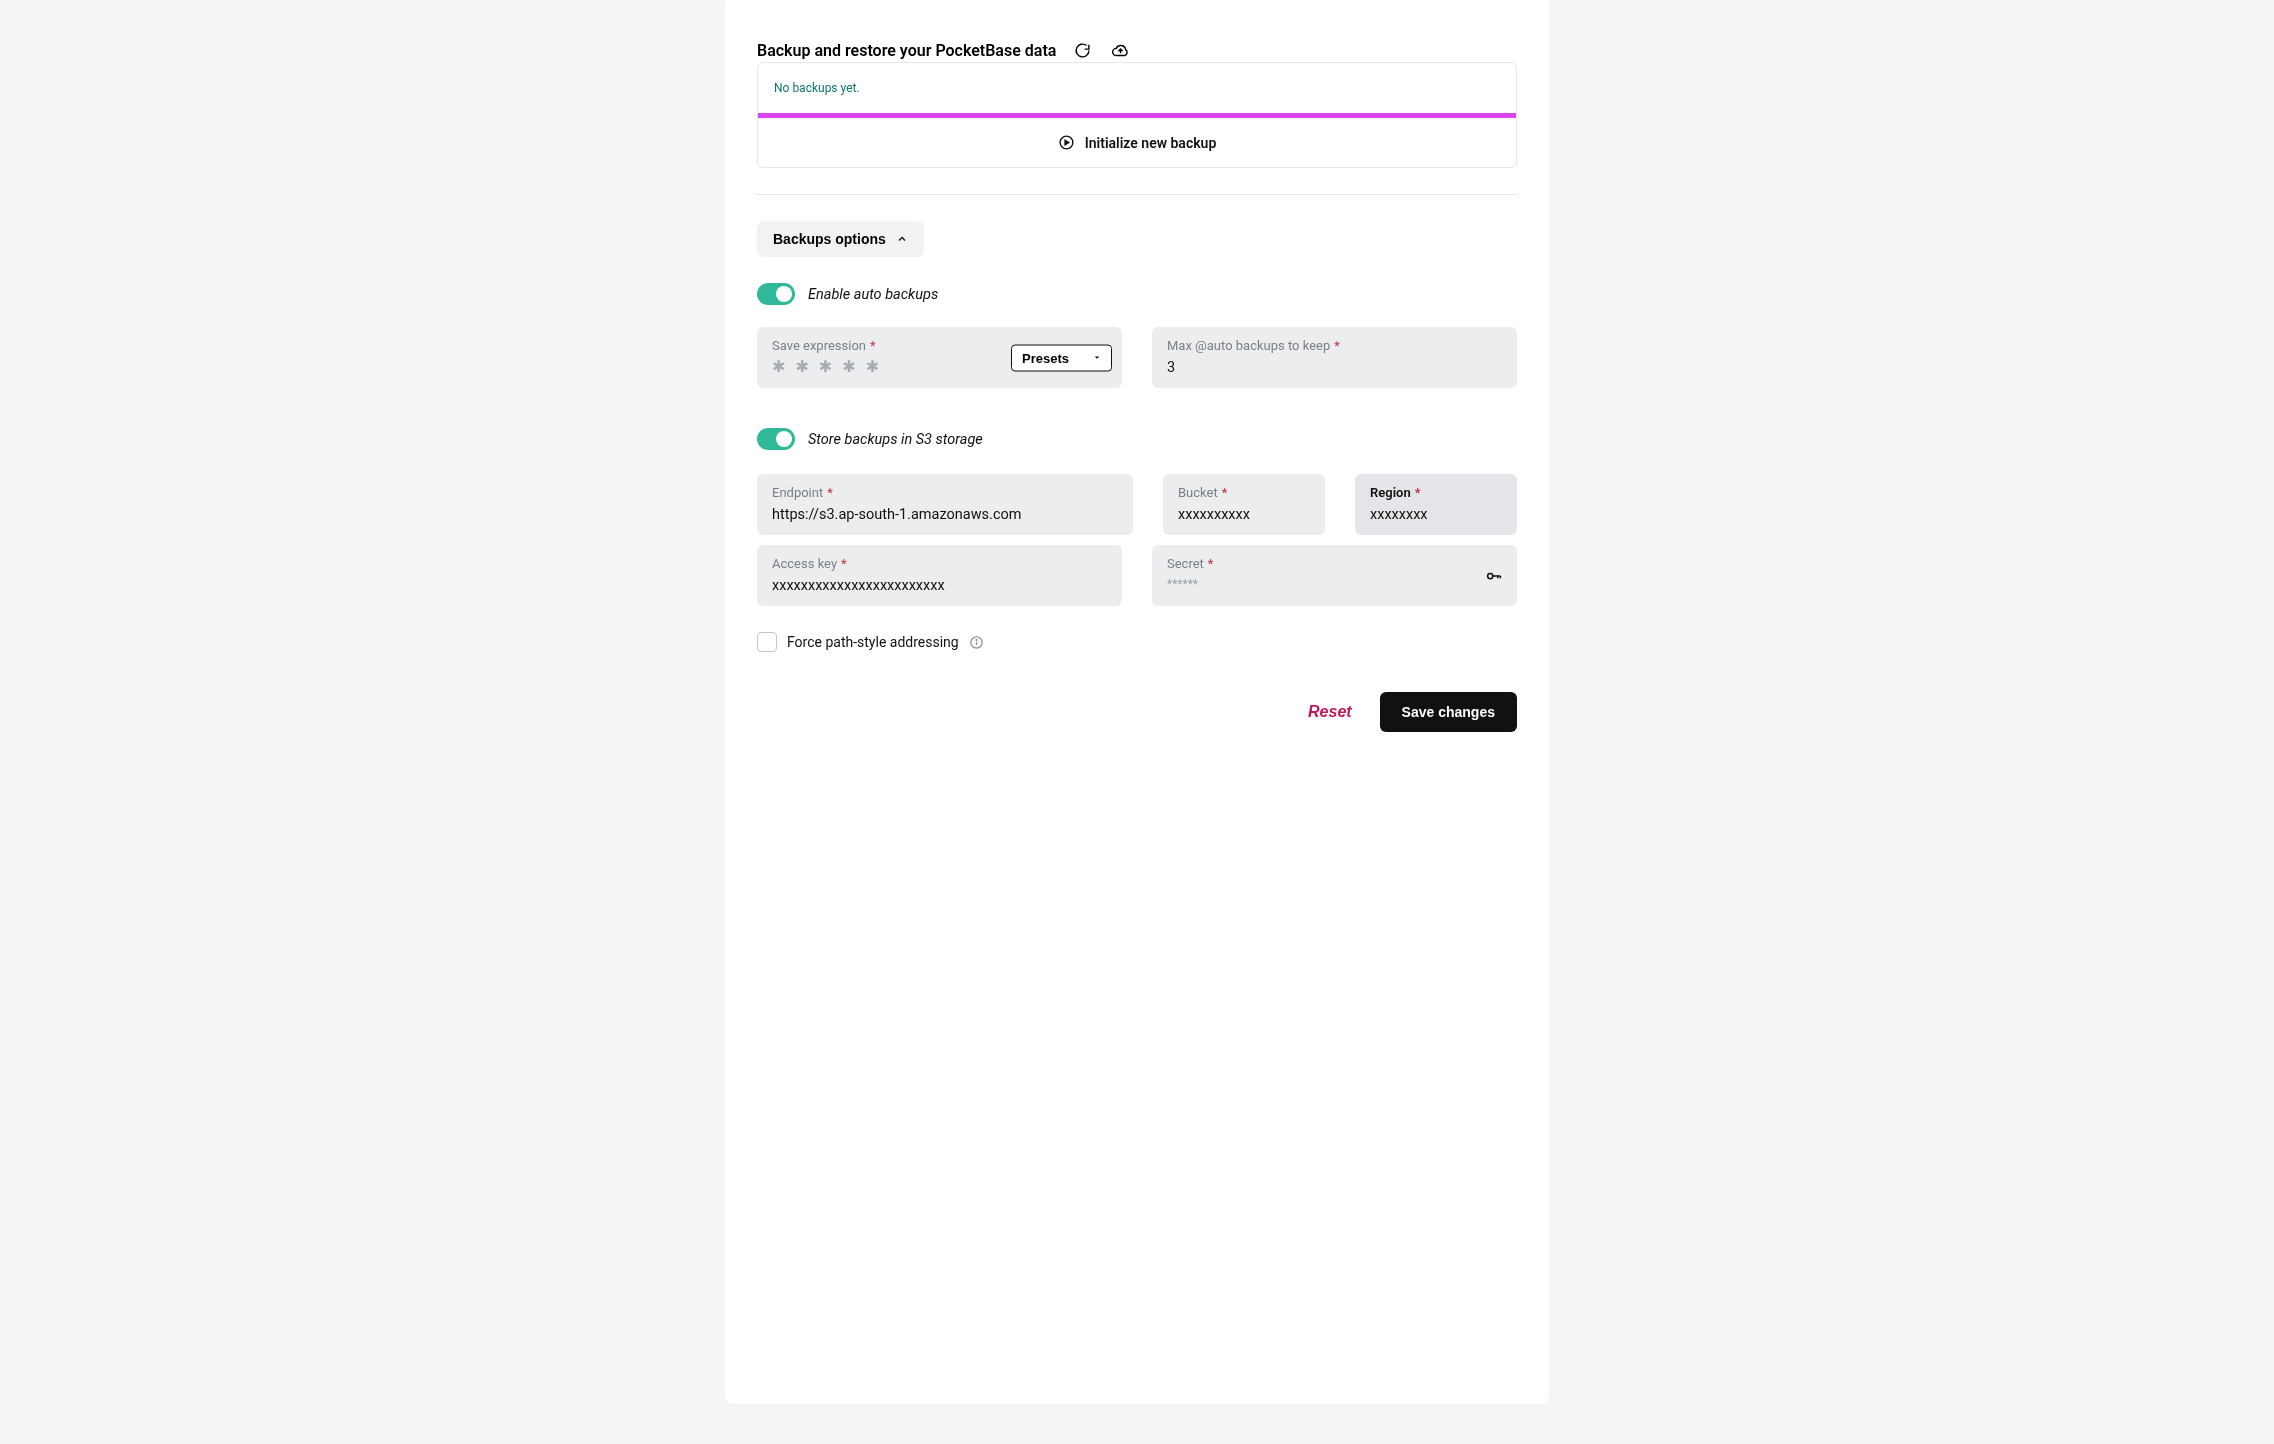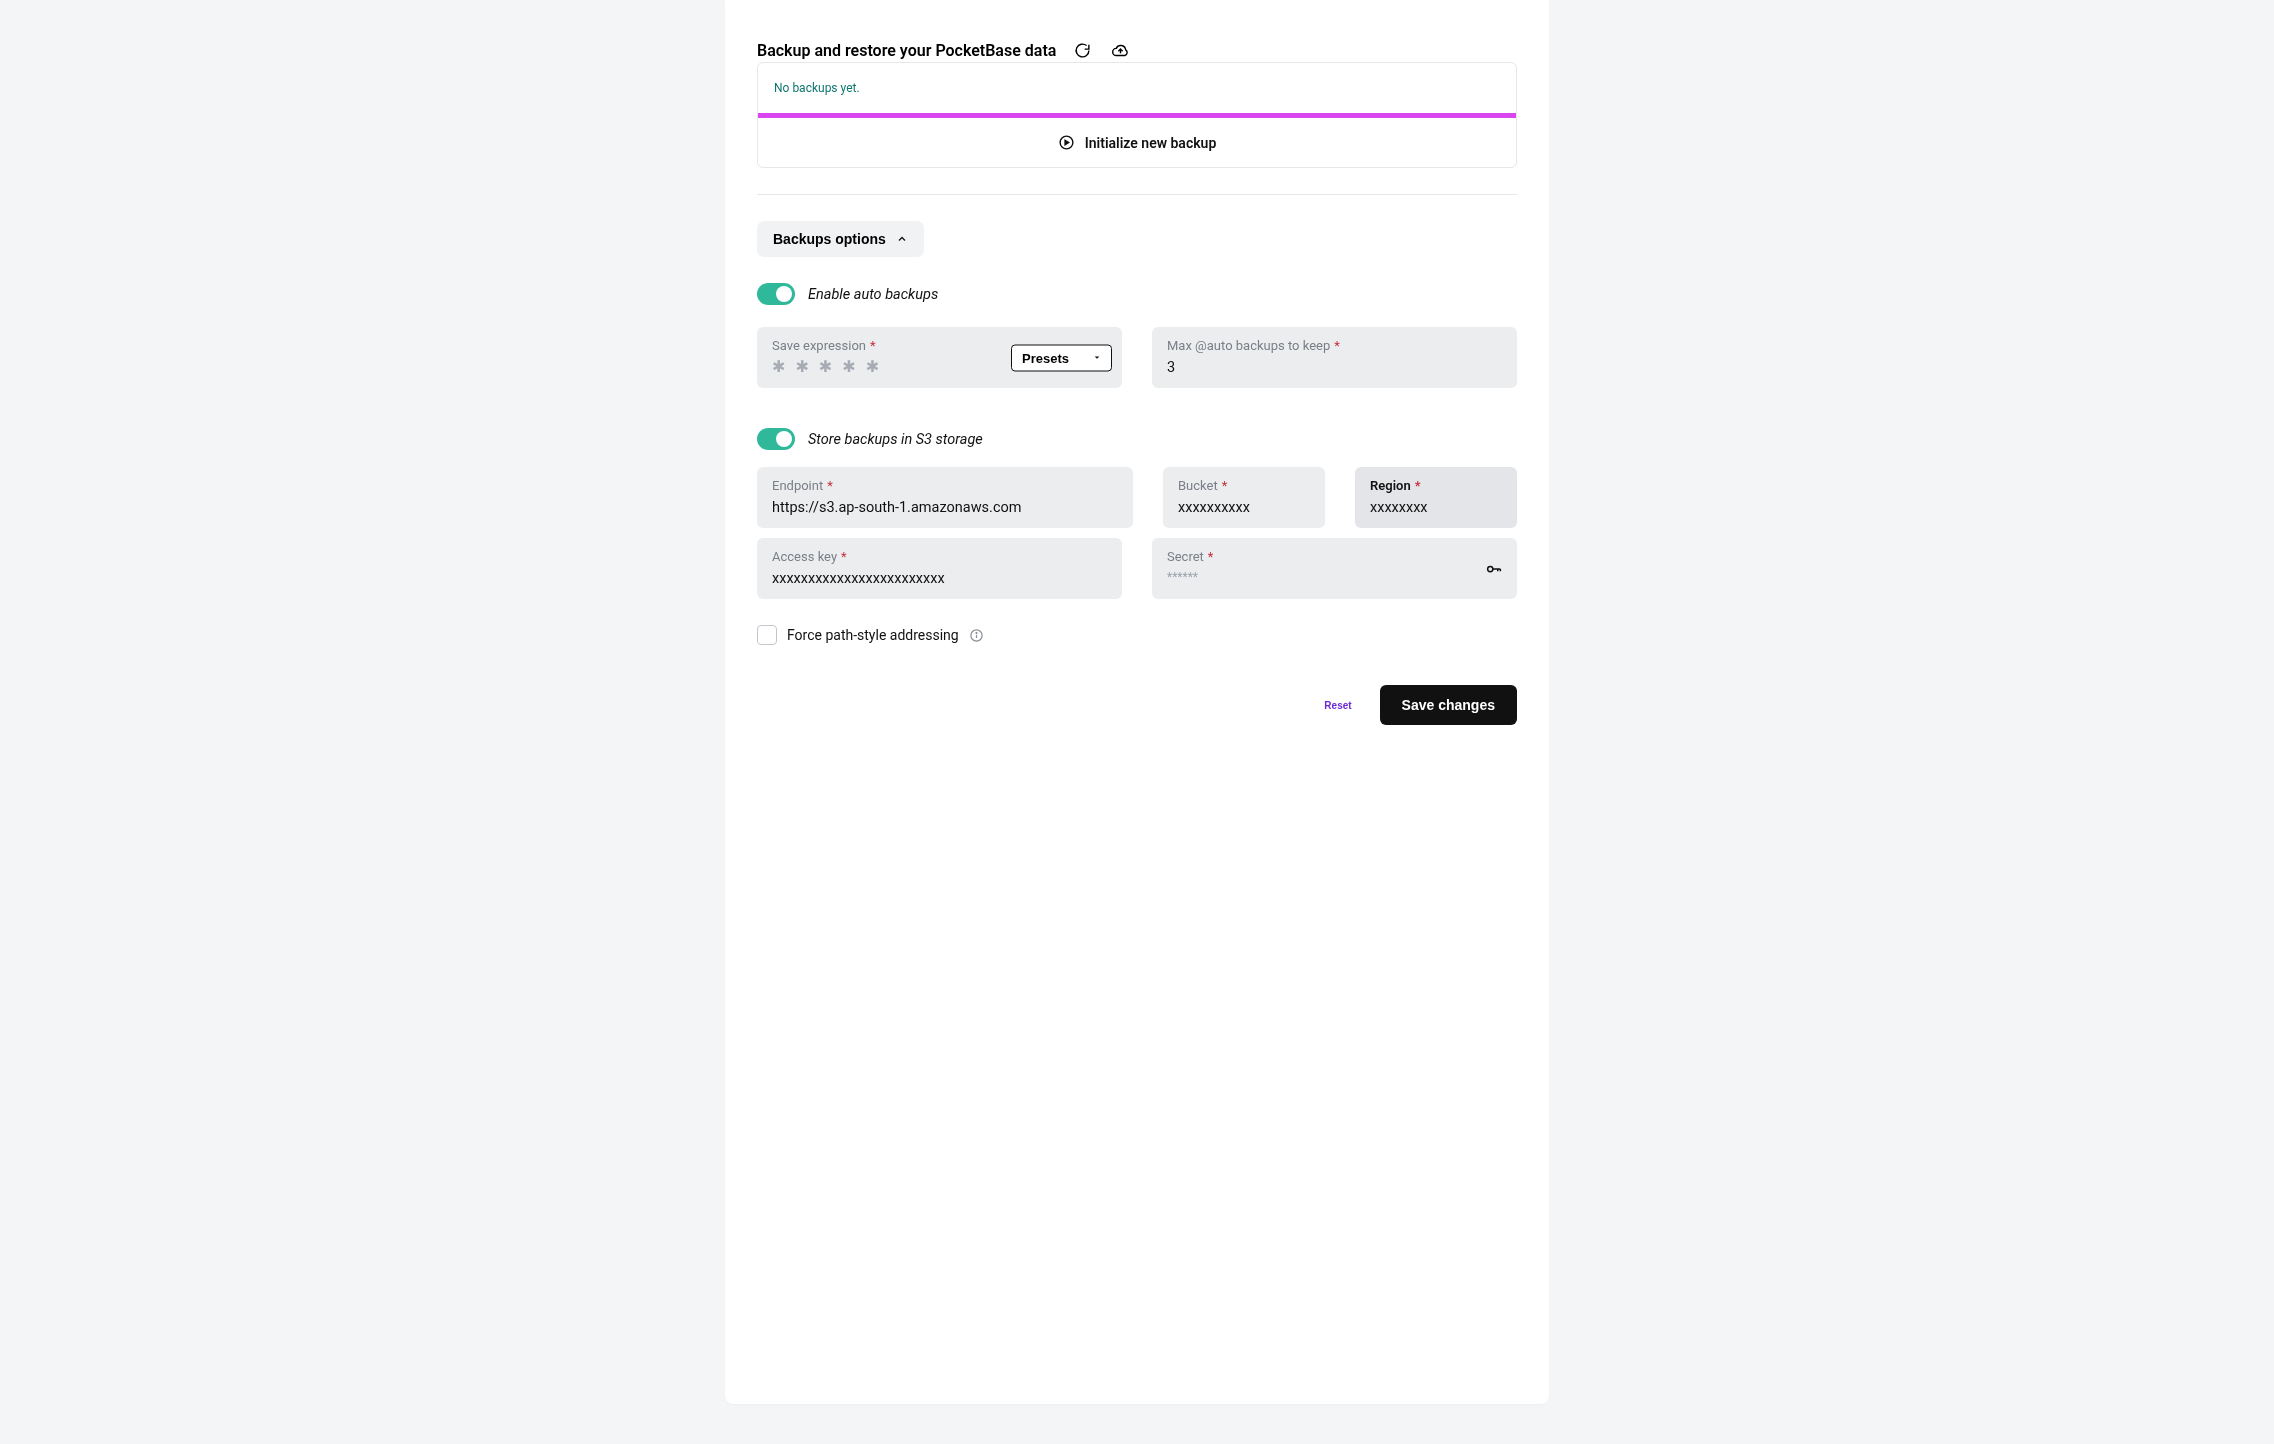--- a/index.html
+++ b/index.html
@@ -204,25 +204,26 @@
   .footer-row {
     display: flex;
     justify-content: flex-end;
     align-items: center;
     gap: 10px;
     margin-top: 40px;
   }
   .btn-reset {
     background: transparent;
     border: none;
-    color: #6d28d9;
-    font-size: 10px;
+    color: #be185d;
+    font-size: 16px;
     padding: 10px 18px;
     font-weight: 600;
     cursor: pointer;
+    font-style: italic;
   }
   .btn-save {
     background: #111;
     color: #fff;
     border: none;
     border-radius: 6px;
     padding: 12px 22px;
     font-size: 14px;
     font-weight: 600;
     cursor: pointer;
@@ -315,21 +316,21 @@
         <input class="field-input" value="3" style="">
       </div>
     </div>
 
 
     <div class="toggle-row" style="margin-top:40px;">
       <div class="toggle"></div>
       <div class="toggle-label">Store backups in S3 storage</div>
     </div>
 
-    <div class="field-row three" style="margin-top:17px;">
+    <div class="field-row three" style="margin-top:24px;">
       <div class="field">
         <span class="field-label">
           <span>Endpoint</span>
           <span class="req">*</span>
         </span>
         <input class="field-input" value="https://s3.ap-south-1.amazonaws.com" style="">
       </div>
       <div class="field">
         <span class="field-label">
           <span>Bucket</span>

